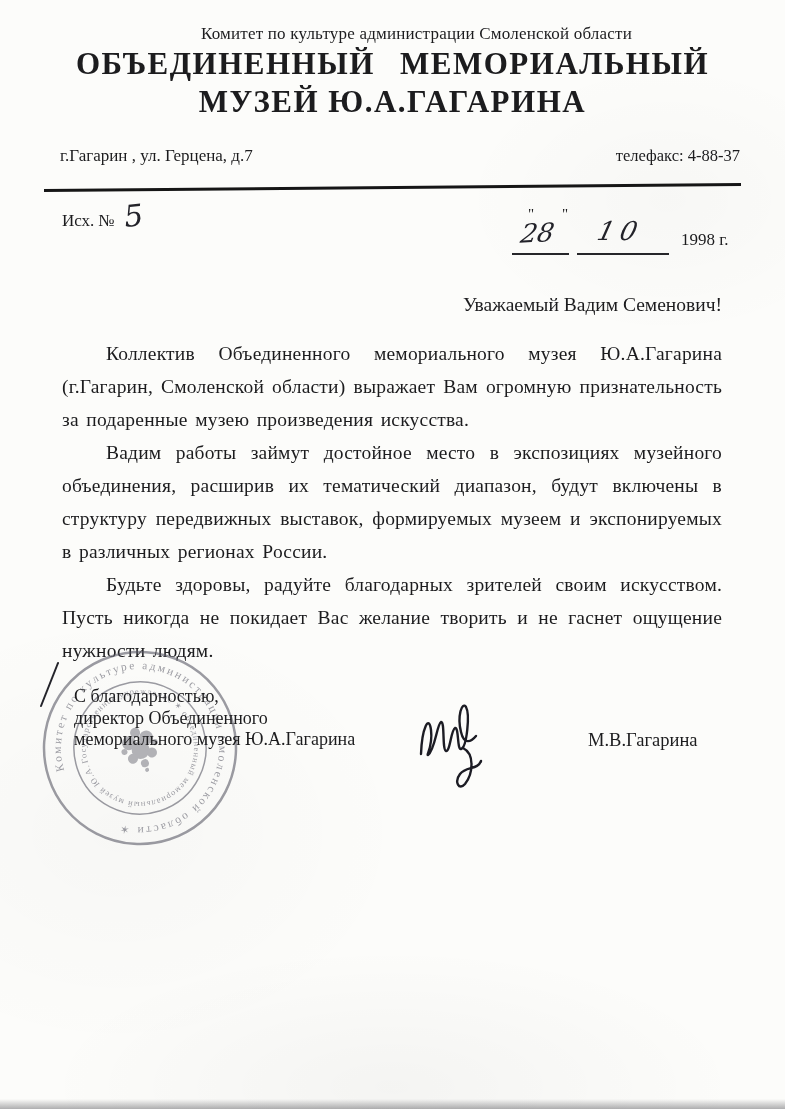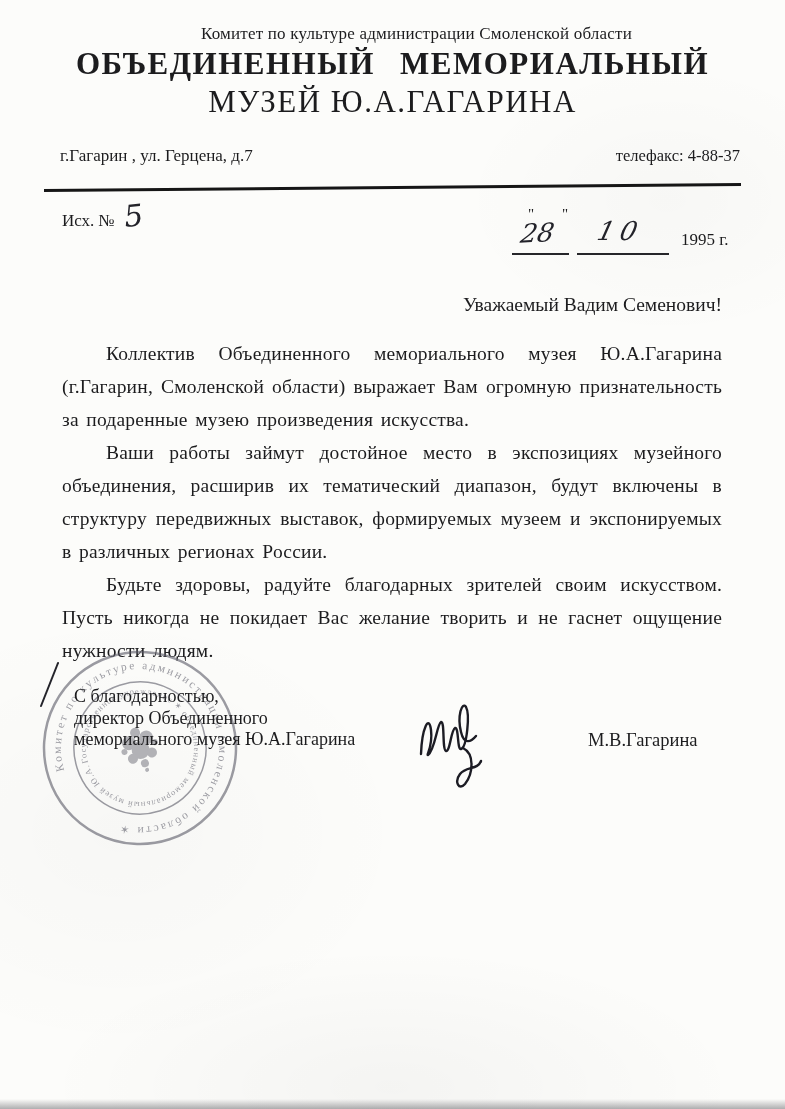--- a/index.html
+++ b/index.html
@@ -22,21 +22,21 @@
     top:24px;left:0;width:100%;
     text-align:center;font-size:17px;letter-spacing:.2px;padding-left:24px;
   }
   .title1{
     top:46px;left:0;width:100%;
     text-align:center;font-size:31px;font-weight:bold;
     letter-spacing:1.5px;word-spacing:16px;
   }
   .title2{
     top:84px;left:0;width:100%;
-    text-align:center;font-size:31px;font-weight:normal;
+    text-align:center;font-size:31px;font-weight:bold;
     letter-spacing:1.5px;
   }
   .address{top:146px;left:60px;font-size:17px;}
   .contact{top:145px;right:45px;width:220px;text-align:right;font-size:16.5px;line-height:22px;}
   .divider{
     top:186px;left:44px;width:697px;height:3px;
     background:#161616;transform:rotate(-0.5deg);
   }
   
   .outgoing-label{top:211px;left:62px;font-size:17px;}
@@ -94,26 +94,26 @@
   <div class="abs divider"></div>
 
   <div class="abs outgoing-label">Исх. №</div>
   <div class="abs handwriting outgoing-number">5</div>
   <div class="abs q1">"</div>
   <div class="abs q2">"</div>
   <div class="abs handwriting date-day">28</div>
   <div class="abs handwriting date-month">10</div>
   <div class="abs u-short"></div>
   <div class="abs u-long"></div>
-  <div class="abs date-year">1995 г.</div>
+  <div class="abs date-year">1998 г.</div>
 
   <div class="abs body-block">
     <p class="salutation">Уважаемый Вадим Семенович!</p>
     <p class="para">Коллектив Объединенного мемориального музея Ю.А.Гагарина (г.Гагарин, Смоленской области) выражает Вам огромную признательность за подаренные музею произведения искусства.</p>
-    <p class="para">Ваши работы займут достойное место в экспозициях музейного объединения, расширив их тематический диапазон, будут включены в структуру передвижных выставок, формируемых музеем и экспонируемых в различных регионах России.</p>
+    <p class="para">Вадим работы займут достойное место в экспозициях музейного объединения, расширив их тематический диапазон, будут включены в структуру передвижных выставок, формируемых музеем и экспонируемых в различных регионах России.</p>
     <p class="para">Будьте здоровы, радуйте благодарных зрителей своим искусством. Пусть никогда не покидает Вас желание творить и не гаснет ощущение нужности людям.</p>
   </div>
 
   <svg class="abs stamp" viewBox="0 0 200 200" xmlns="http://www.w3.org/2000/svg">
     <defs>
       <path id="outer-ring-path" d="M 100,100 m -79,0 a 79,79 0 1,1 158,0 a 79,79 0 1,1 -158,0"></path>
       <path id="inner-ring-path" d="M 100,100 m -54,0 a 54,54 0 1,1 108,0 a 54,54 0 1,1 -108,0"></path>
     </defs>
     <g fill="none" stroke="#565663">
       <circle cx="100" cy="100" r="96" stroke-width="2.5"></circle>

